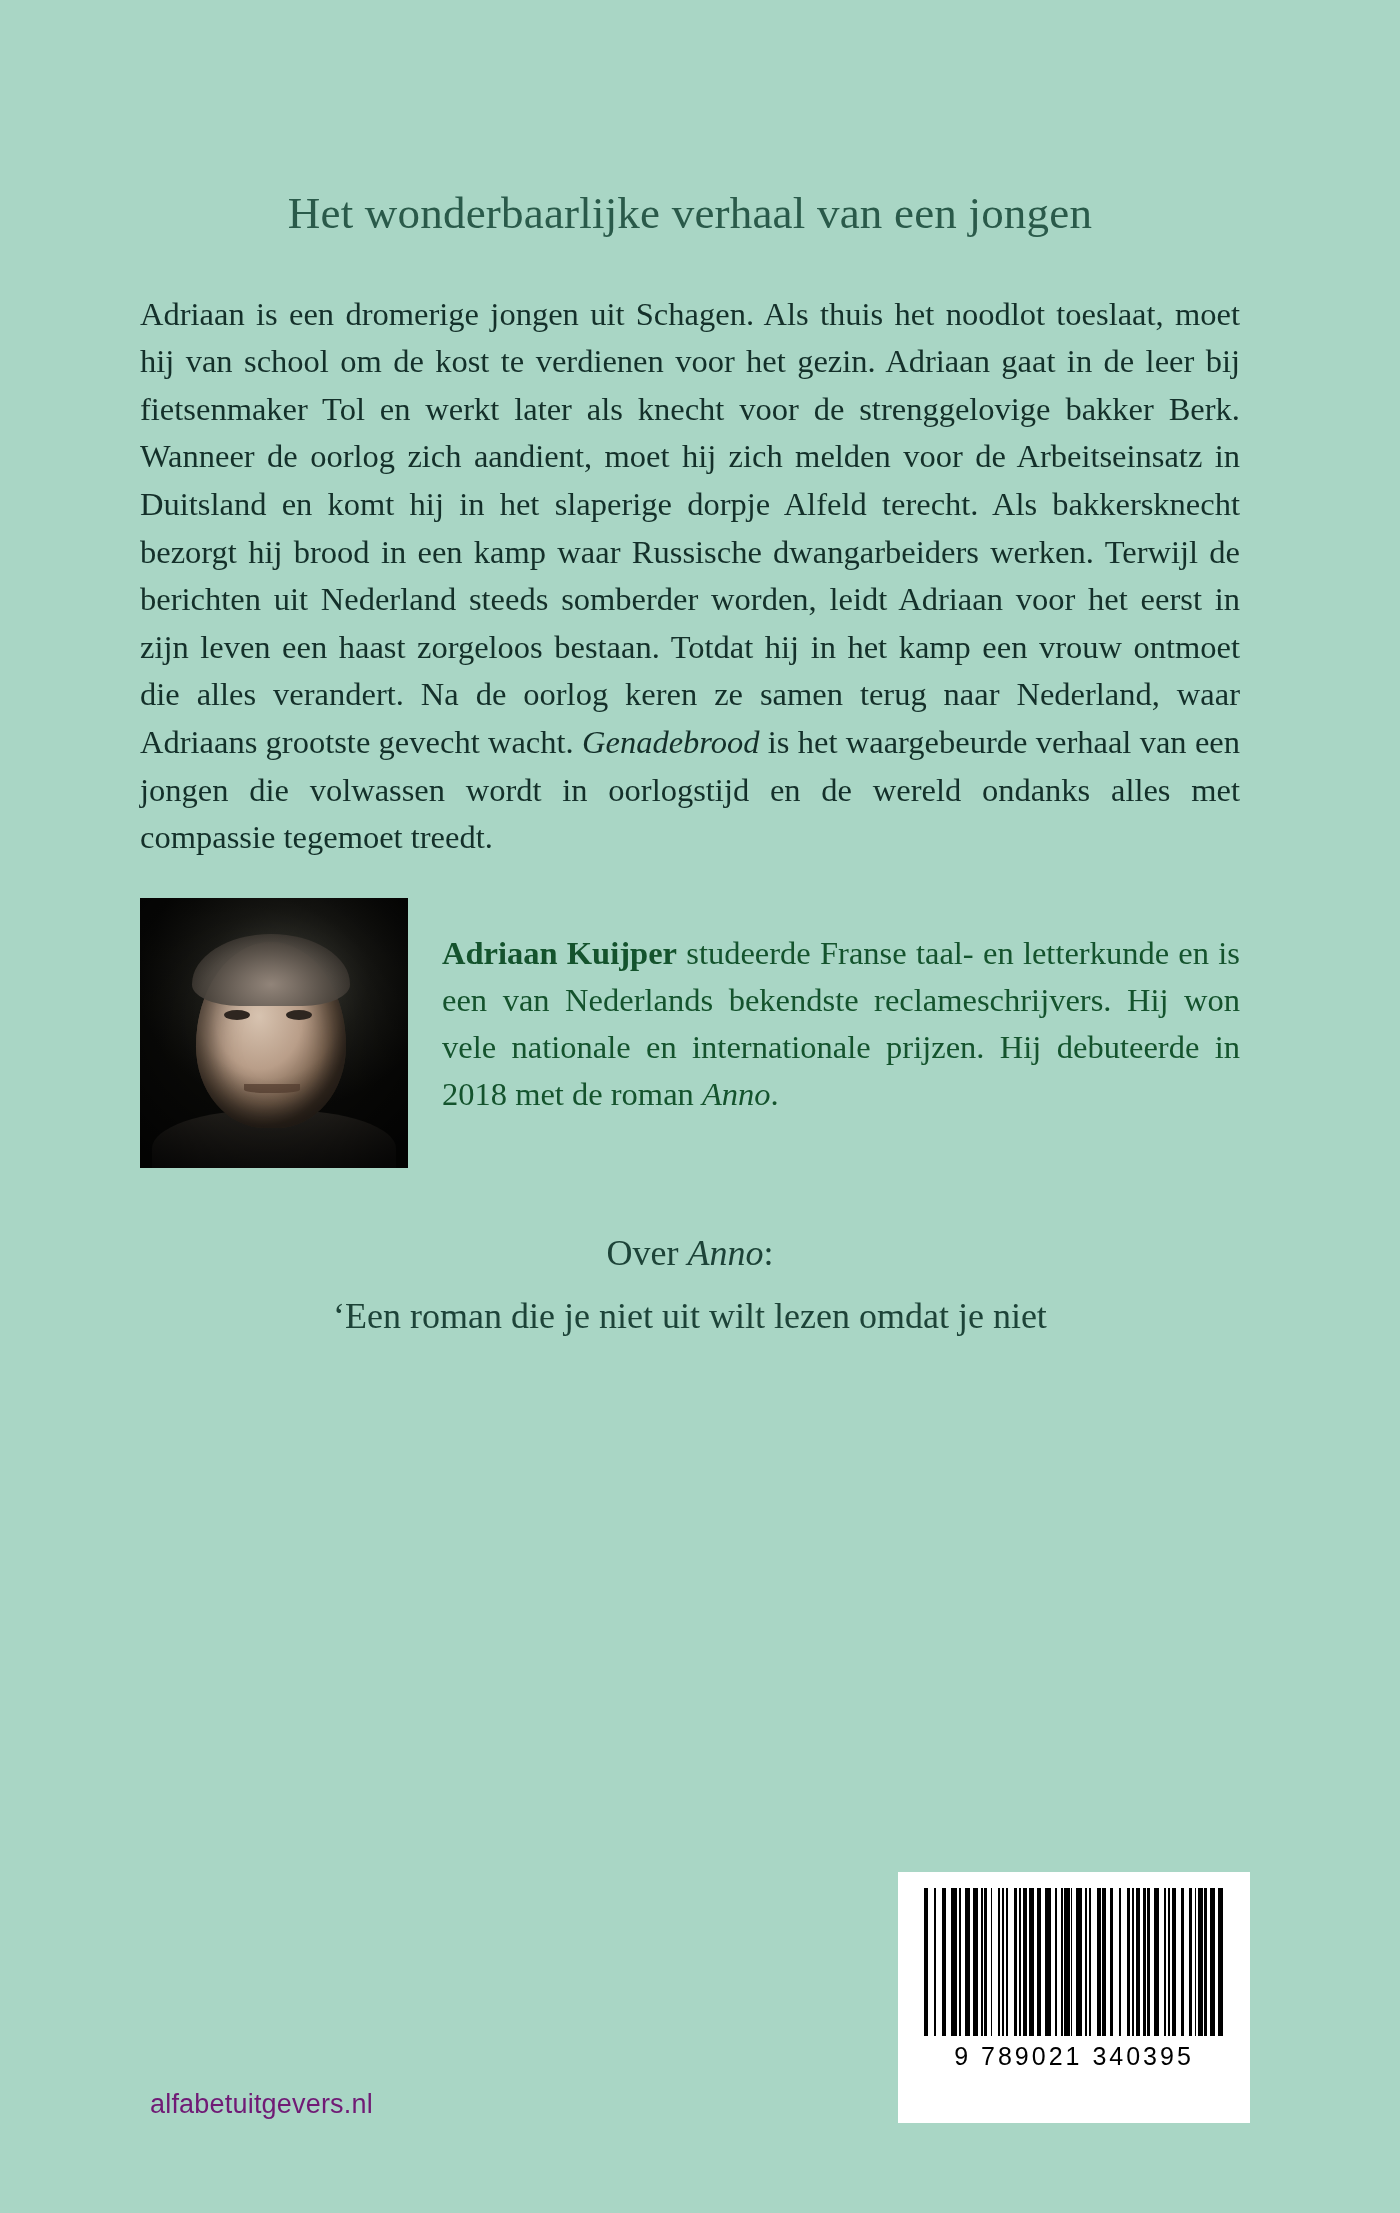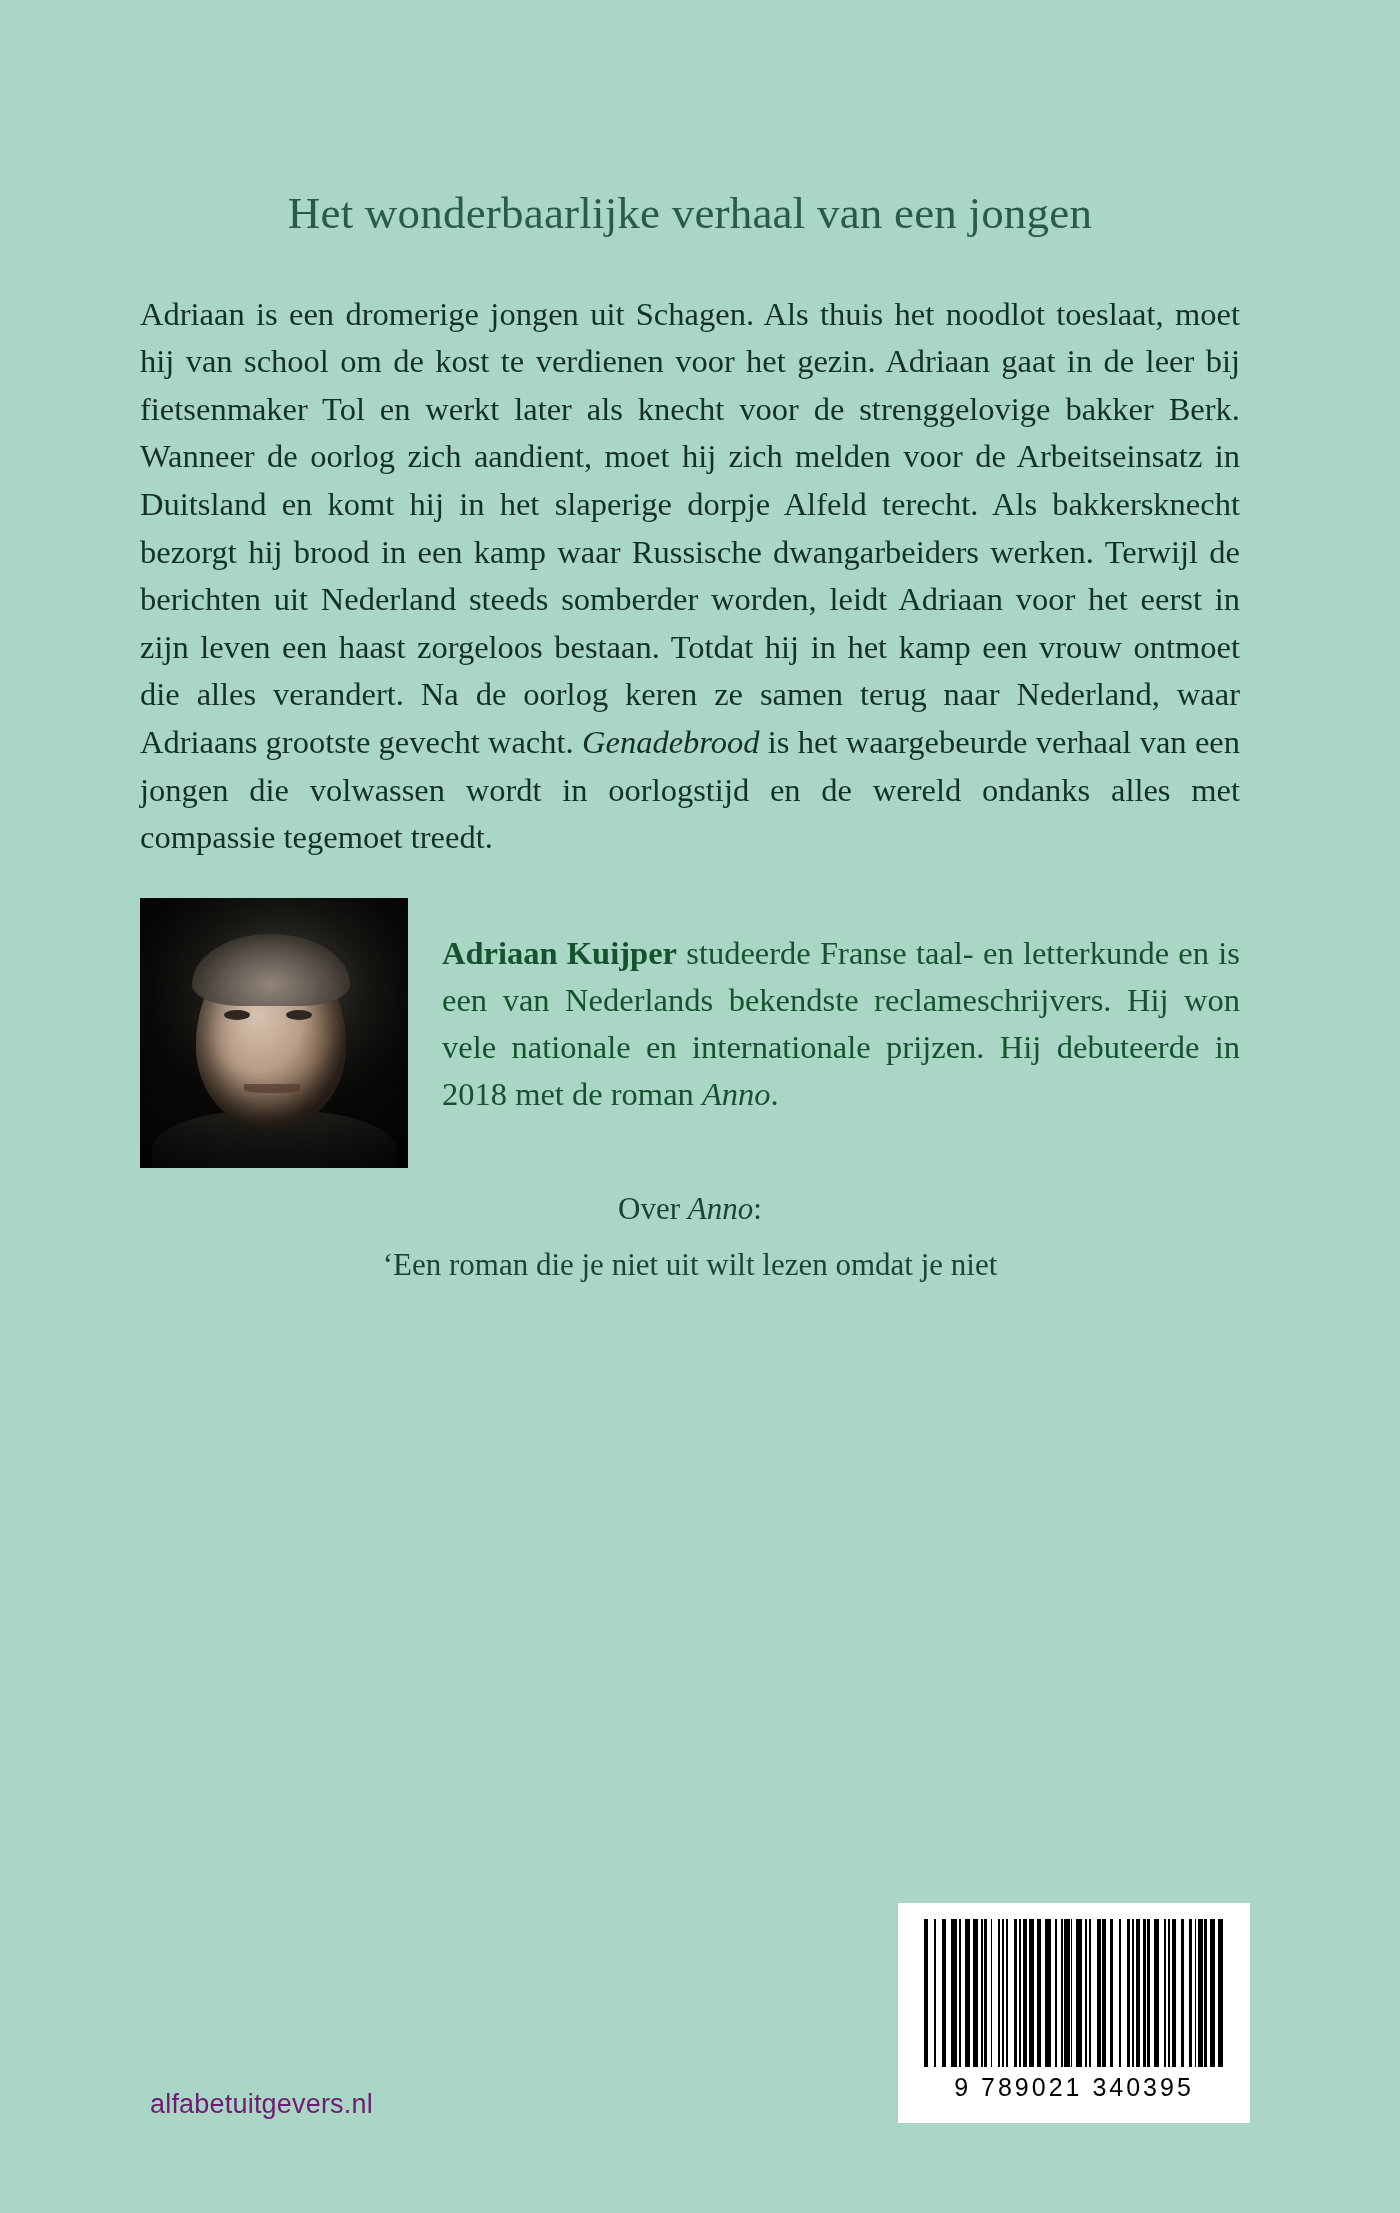--- a/index.html
+++ b/index.html
@@ -141,45 +141,45 @@
     flex: 1;
     color: #14532d;
   }
   .author-text strong {
     font-weight: bold;
   }
   .author-text em { font-style: italic; }
 
   
   .quotes {
-    margin-top: 19px;
+    margin-top: 60px;
     text-align: center;
     color: #1d4338;
-    font-size: 31px;
+    font-size: 36px;
     line-height: 1.42;
   }
   .quotes .over-line {
     margin-bottom: 12px;
   }
   .quotes .over-line em { font-style: italic; }
   .quote-1 {
     width: 820px;
     margin: 0 auto;
   }
   .quote-2 {
     margin-top: 30px;
   }
 
   
   .barcode-box {
     position: absolute;
     right: 150px;
     bottom: 90px;
     width: 352px;
-    height: 220px;
+    height: 251px;
     background: #ffffff;
     display: flex;
     flex-direction: column;
     align-items: center;
     justify-content: flex-start;
     padding-top: 16px;
     box-sizing: border-box;
   }
   .barcode-bars {
     width: 300px;

